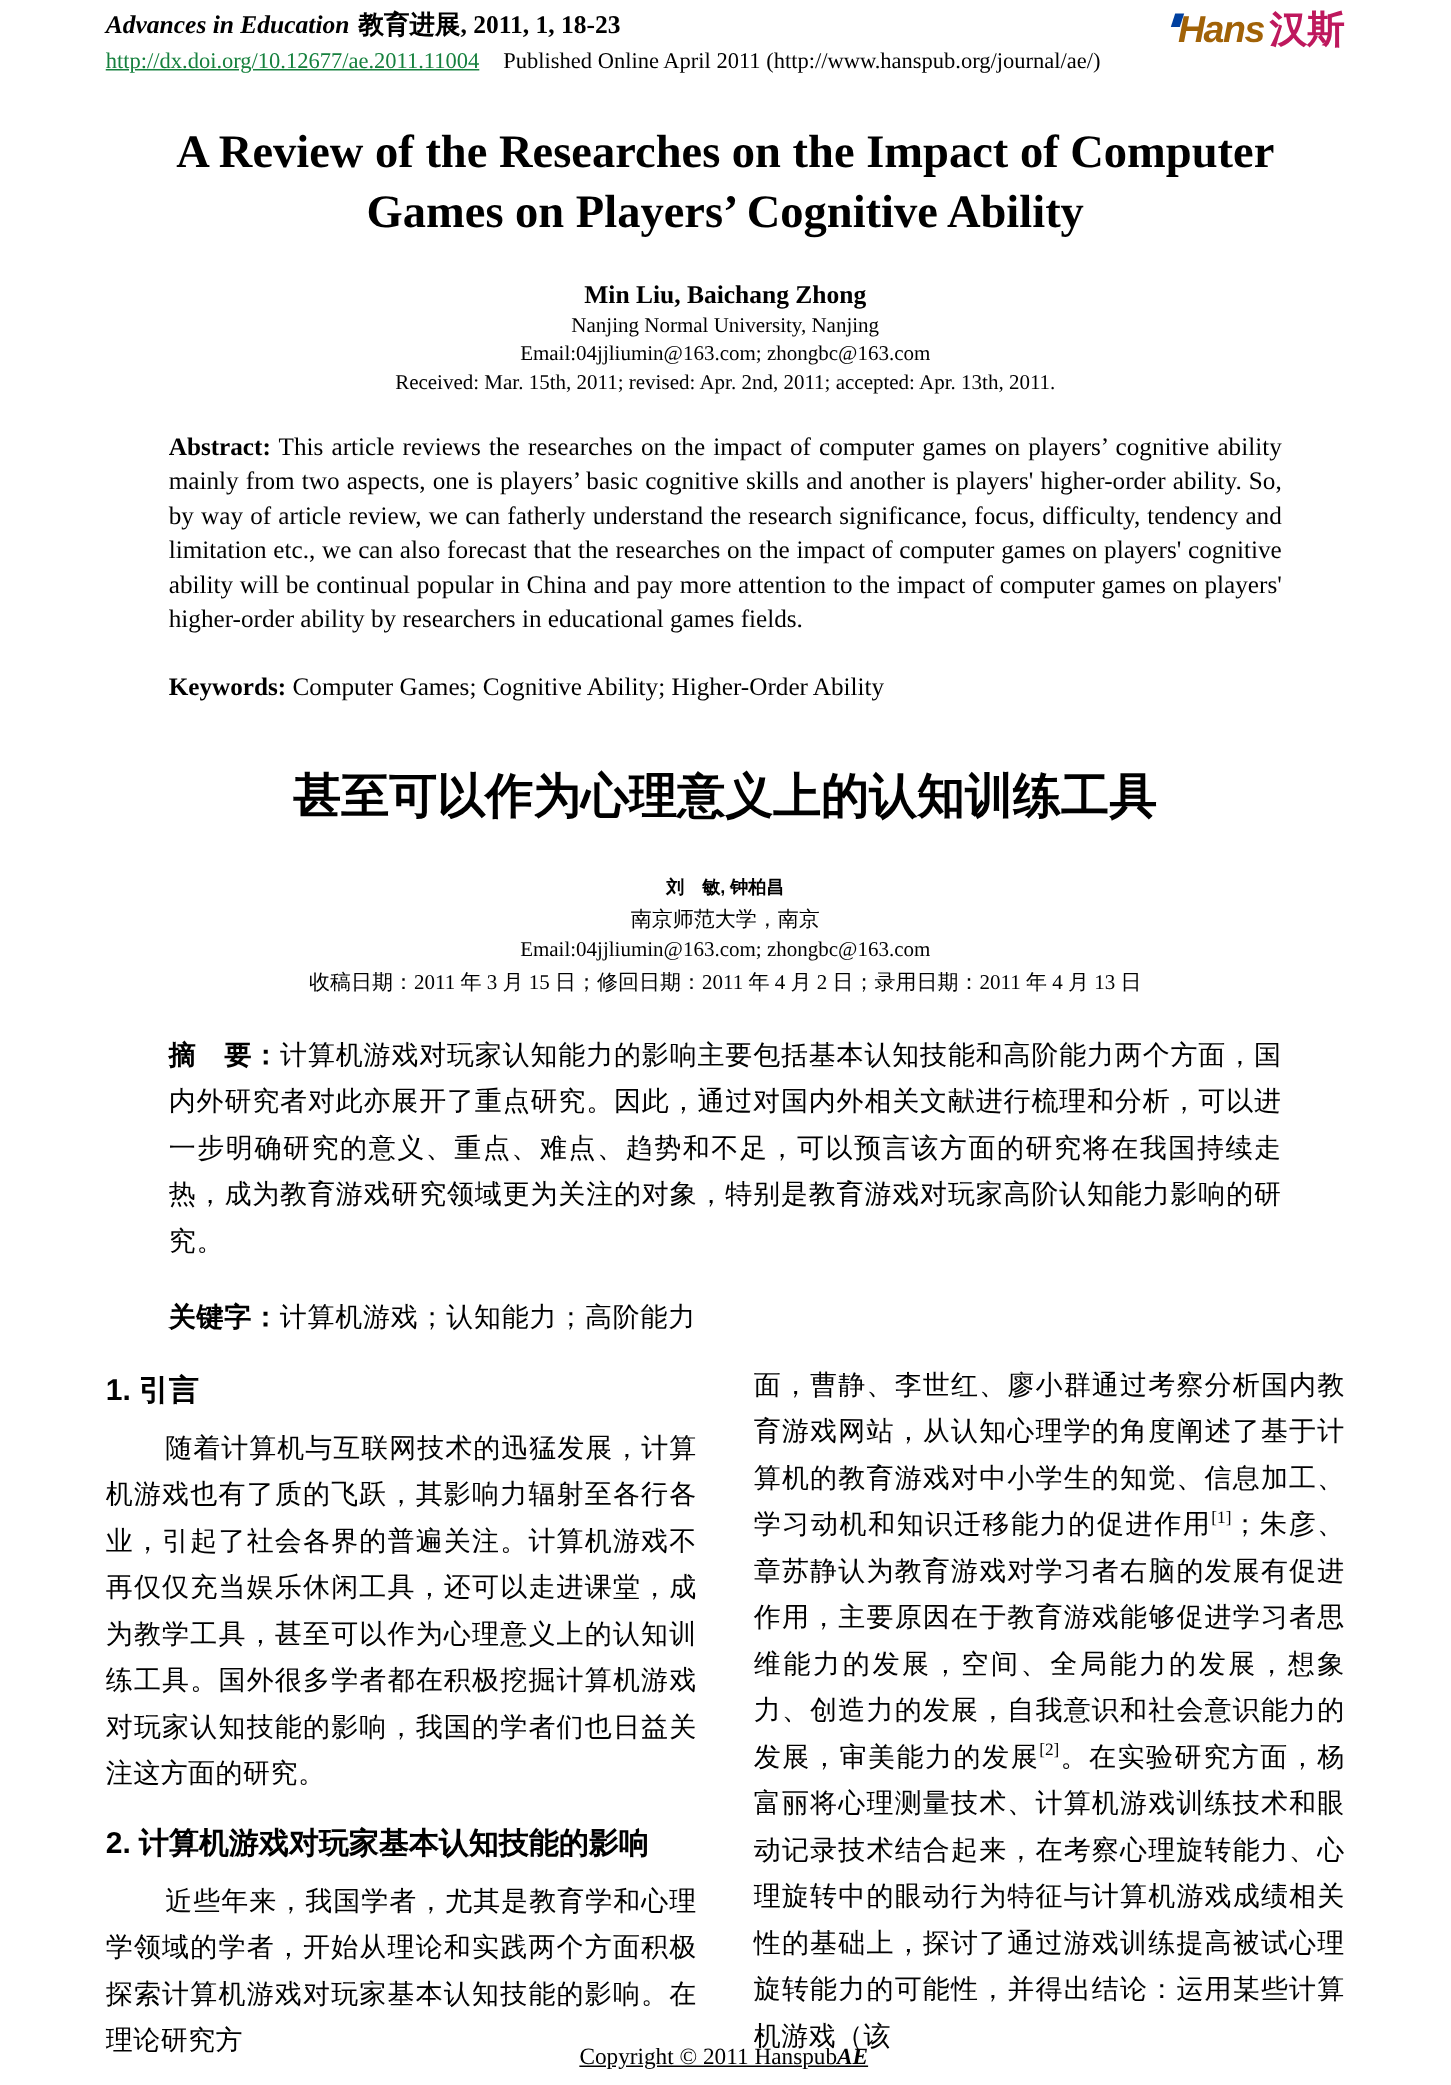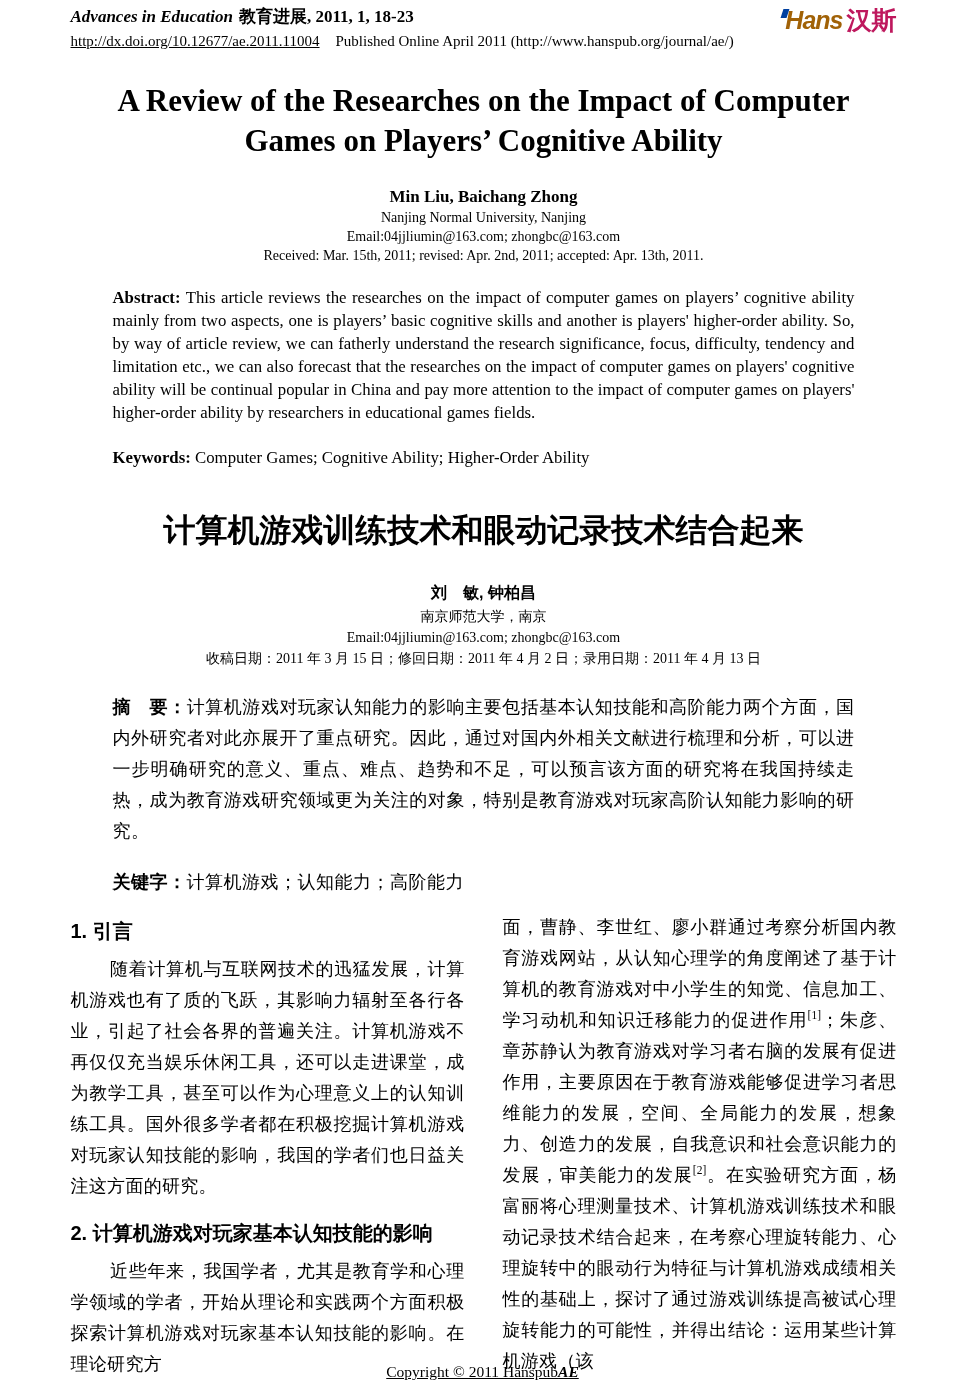--- a/index.html
+++ b/index.html
@@ -13,42 +13,42 @@
     box-sizing:border-box;
     padding:6px 4px 0 4px;
     overflow:hidden;
   }
   
   .hdr { display:flex; justify-content:space-between; align-items:flex-start; }
   .hdr-line1 { font-size:17px; font-weight:bold; line-height:22px; }
   .jtitle-en { font-style:italic; }
   .jtitle-rest { margin-left:6px; }
   .hdr-line2 { font-size:15px; line-height:20px; margin-top:3px; }
-  .doi { color:#000000; text-decoration:underline; cursor:pointer; }
+  .doi { color:#15803d; text-decoration:underline; cursor:pointer; }
   .pub { margin-left:16px; }
   .logo { font-family:"Liberation Sans","DejaVu Sans",sans-serif; font-weight:bold;
           font-size:25px; line-height:26px; white-space:nowrap; margin-top:1px; }
   .logo-hans { color:#a16207; font-style:italic; letter-spacing:-1px; position:relative; padding-left:3px; }
   .logo-hans::before { content:""; position:absolute; left:0; top:3px; width:6px; height:9px;
                        background:#0040a0; transform:skewX(-18deg); }
   .logo-cn { color:#be185d; margin-left:4px;font-family:Liberation Mono, monospace; }
   
   .title-en { text-align:center; font-size:31px; font-weight:bold; line-height:40px;
               margin:30px 40px 0 40px; }
   .byline { text-align:center; }
   .authors-en { font-size:17px; font-weight:bold; margin-top:26px; }
   .affil-en, .email-en, .received-en { font-size:14px; margin-top:3px; }
   
   .abstract-en { margin:22px 42px 0 42px; font-size:16.8px; line-height:23px; text-align:justify; }
   .b { font-weight:bold; }
   .keywords-en { margin:22px 42px 0 42px; font-size:16.8px; line-height:23px; }
   
   .sansCJK { font-family:"Liberation Sans","DejaVu Sans",sans-serif; }
   .title-cn { text-align:center; font-size:32px; font-weight:bold; line-height:42px; margin-top:40px; }
-  .authors-cn { text-align:center; font-size:16px; font-weight:bold; margin-top:32px; }
+  .authors-cn { text-align:center; font-size:12px; font-weight:bold; margin-top:32px; }
   .affil-cn, .email-cn, .dates-cn { text-align:center; font-size:14px; margin-top:4px; }
   
   .abstract-cn { margin:24px 42px 0 42px; font-size:18px; line-height:31px;
                  text-align:justify; letter-spacing:0.5px; }
   .keywords-cn { margin:20px 42px 0 42px; font-size:18px; line-height:31px; letter-spacing:0.5px; }
   
   .columns { display:flex; gap:38px; margin-top:14px; }
   .col { flex:1; min-width:0; font-size:18px; line-height:31px; text-align:justify; letter-spacing:0.3px; }
   .sec-heading { font-family:"Liberation Sans","DejaVu Sans",sans-serif; font-weight:bold;
                  font-size:20px; line-height:30px; text-align:left; margin:4px 0 8px 0; letter-spacing:0; }
@@ -84,21 +84,21 @@
   <div class="byline">
     <div class="authors-en">Min Liu, Baichang Zhong</div>
     <div class="affil-en">Nanjing Normal University, Nanjing</div>
     <div class="email-en">Email:04jjliumin@163.com; zhongbc@163.com</div>
     <div class="received-en">Received: Mar. 15th, 2011; revised: Apr. 2nd, 2011; accepted: Apr. 13th, 2011.</div>
   </div>
 
   <p class="abstract-en"><span class="b">Abstract:</span><span> This article reviews the researches on the impact of computer games on players’ cognitive ability mainly from two aspects, one is players’ basic cognitive skills and another is players' higher-order ability. So, by way of article review, we can fatherly understand the research significance, focus, difficulty, tendency and limitation etc., we can also forecast that the researches on the impact of computer games on players' cognitive ability will be continual popular in China and pay more attention to the impact of computer games on players' higher-order ability by researchers in educational games fields.</span></p>
   <p class="keywords-en"><span class="b">Keywords:</span><span> Computer Games; Cognitive Ability; Higher-Order Ability</span></p>
 
-  <div class="title-cn sansCJK">计算机游戏训练技术和眼动记录技术结合起来</div>
+  <div class="title-cn sansCJK">甚至可以作为心理意义上的认知训练工具</div>
   <div class="byline">
     <div class="authors-cn sansCJK">刘　敏, 钟柏昌</div>
     <div class="affil-cn">南京师范大学，南京</div>
     <div class="email-cn">Email:04jjliumin@163.com; zhongbc@163.com</div>
     <div class="dates-cn">收稿日期：2011 年 3 月 15 日；修回日期：2011 年 4 月 2 日；录用日期：2011 年 4 月 13 日</div>
   </div>
 
   <p class="abstract-cn"><span class="b sansCJK">摘　要：</span><span>计算机游戏对玩家认知能力的影响主要包括基本认知技能和高阶能力两个方面，国内外研究者对此亦展开了重点研究。因此，通过对国内外相关文献进行梳理和分析，可以进一步明确研究的意义、重点、难点、趋势和不足，可以预言该方面的研究将在我国持续走热，成为教育游戏研究领域更为关注的对象，特别是教育游戏对玩家高阶认知能力影响的研究。</span></p>
   <p class="keywords-cn"><span class="b sansCJK">关键字：</span><span>计算机游戏；认知能力；高阶能力</span></p>
 

